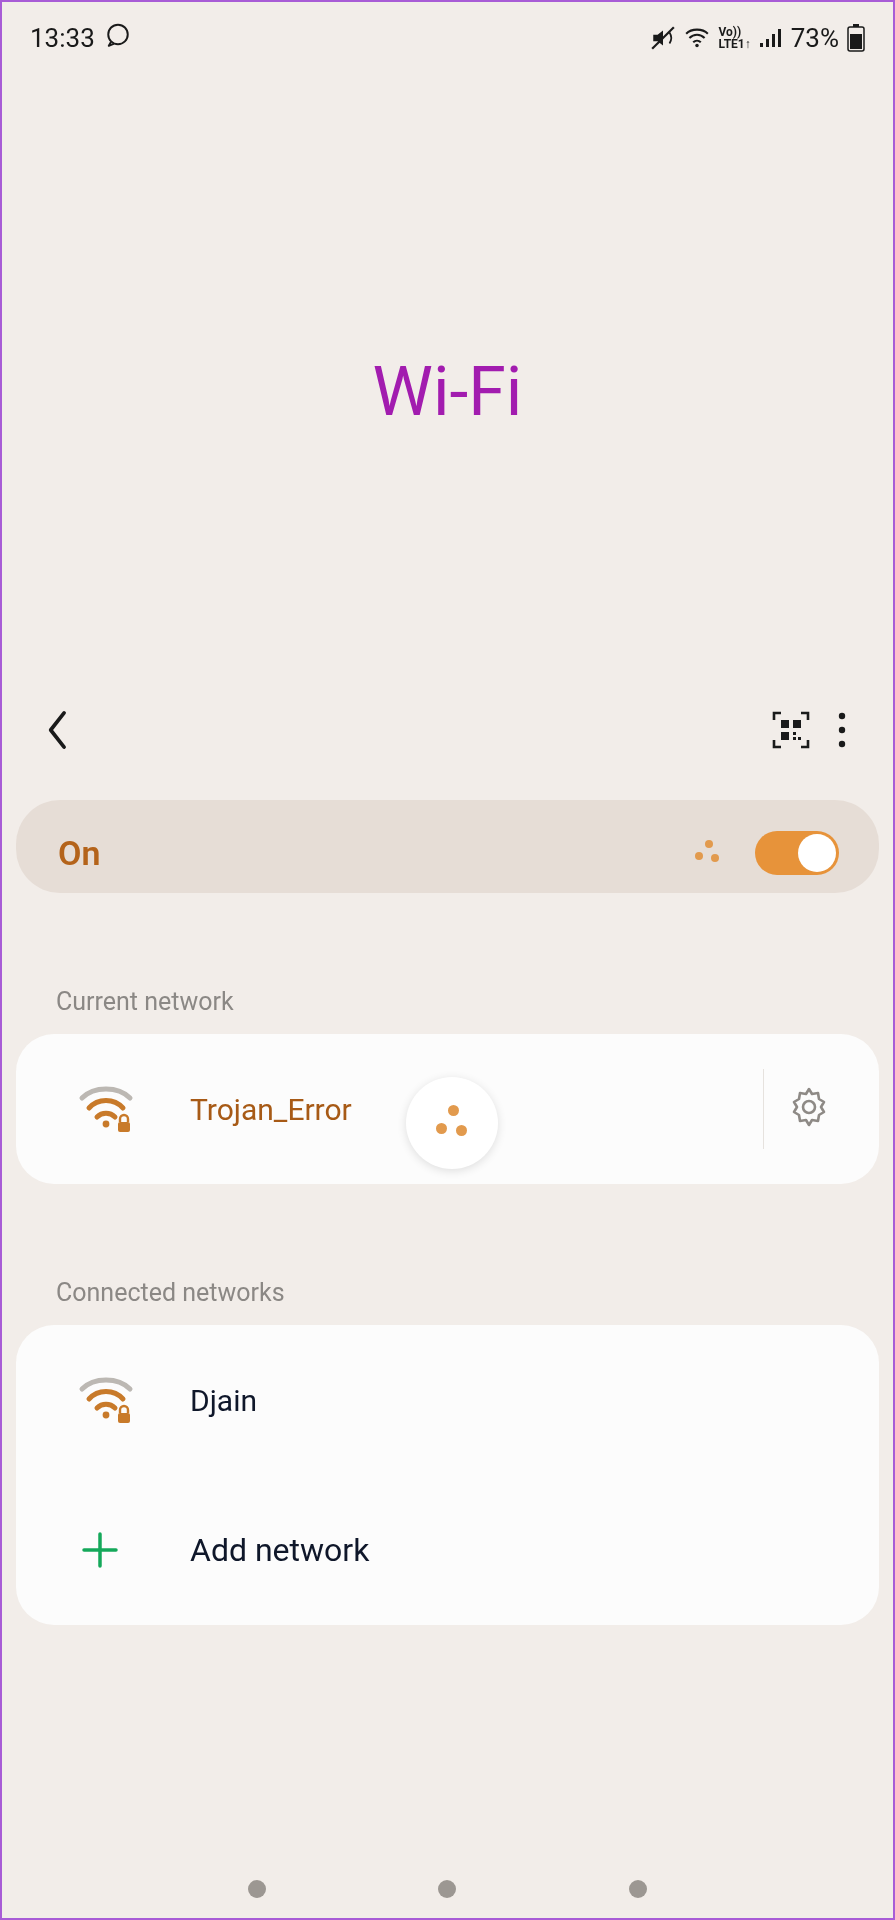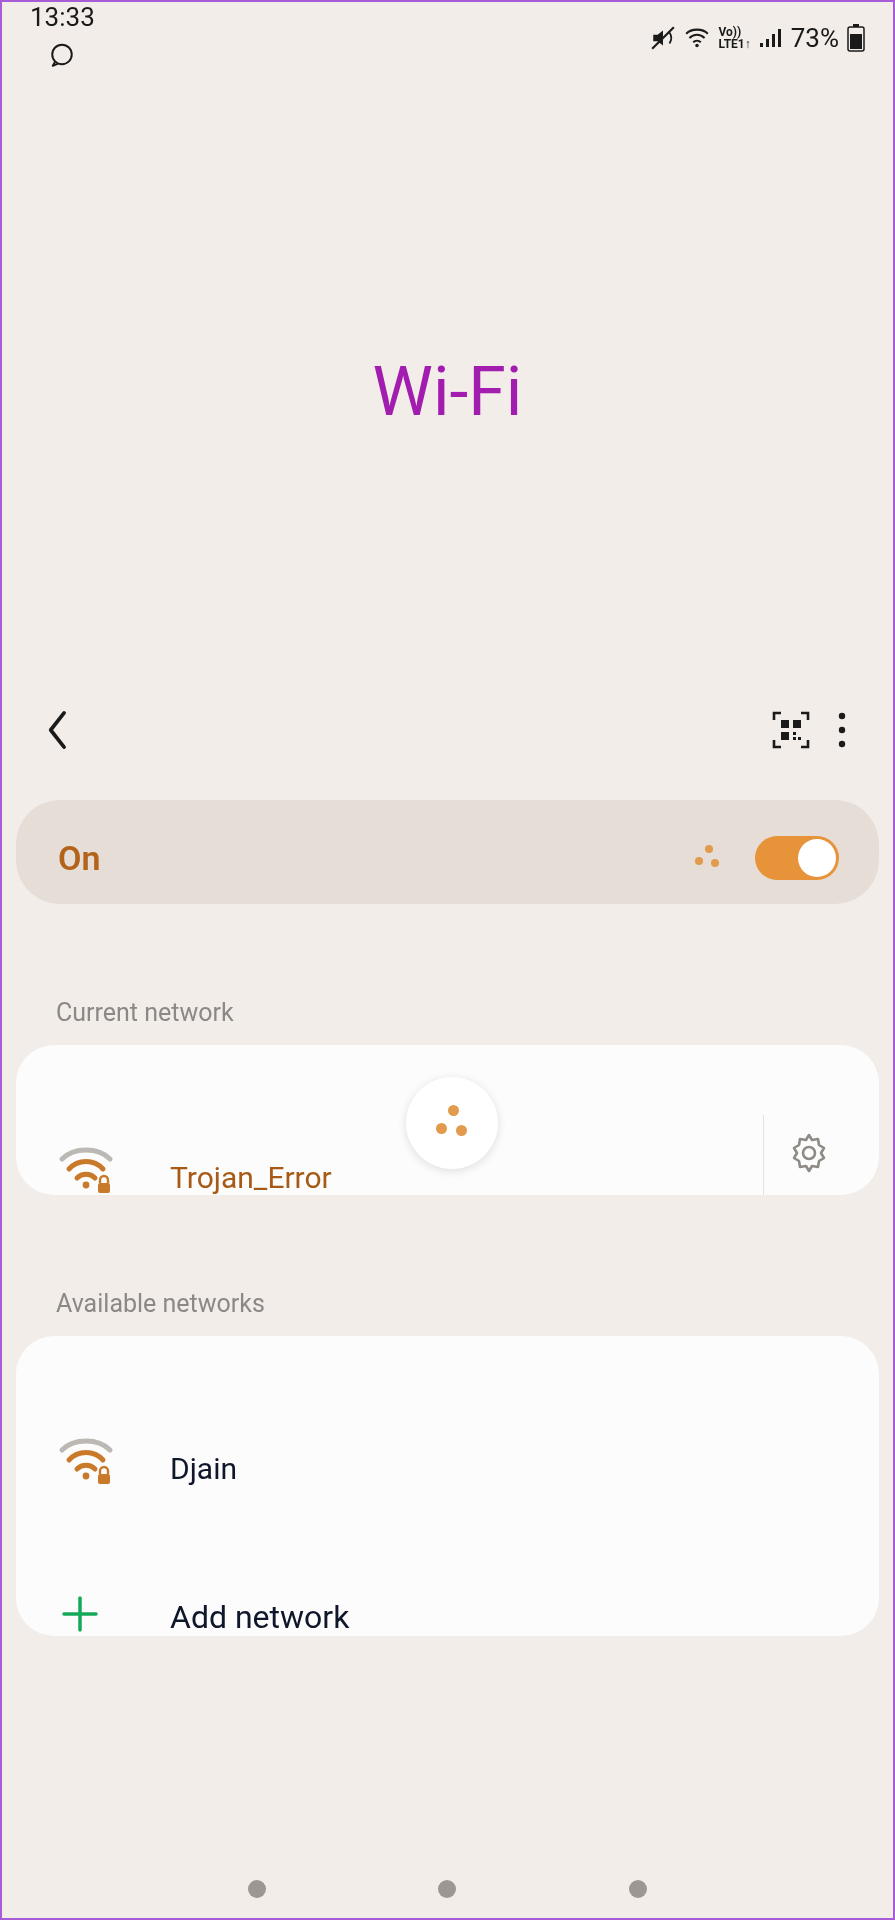--- a/index.html
+++ b/index.html
@@ -22,21 +22,20 @@
     padding: 12px 28px 0 28px;
     height: 60px;
     color: #1a1a1a;
   }
   .status-left {
     display: flex;
     align-items: center;
     gap: 10px;
     font-size: 26px;
     font-weight: 400;
-    flex-direction: column;
   }
   .status-right {
     display: flex;
     align-items: center;
     gap: 8px;
     font-size: 26px;
   }
   .status-right svg { display: block; }
   .battery-pct { font-size: 26px; }
 
@@ -64,21 +63,21 @@
     display: flex;
     align-items: center;
     justify-content: center;
   }
 
   
   .toggle-card {
     margin: 28px 14px 0 14px;
     background: #e6ddd6;
     border-radius: 44px;
-    height: 104px;
+    height: 93px;
     display: flex;
     align-items: center;
     padding: 12px 40px 0 42px;
   }
   .toggle-label {
     color: #b4631a;
     font-size: 34px;
     font-weight: 600;
     flex: 1;
   }
@@ -121,23 +120,24 @@
   }
 
   
   .card {
     margin: 0 14px;
     background: #fcfcfc;
     border-radius: 38px;
   }
   .row {
     display: flex;
-    align-items: flex-end;
+    align-items: center;
     padding: 0 26px 0 42px;
     min-height: 150px;
+    margin-left: 20px;
   }
   .row-icon {
     width: 80px;
     display: flex;
     align-items: center;
     justify-content: flex-start;
   }
   .row-text {
     flex: 1;
     padding-left: 32px;
@@ -323,21 +323,21 @@
       <span>
         <svg width="44" height="44" viewBox="0 0 44 44" fill="none" stroke="#8e8a86" stroke-width="2.6">
           <circle cx="22" cy="22" r="6"></circle>
           <path d="M22 4 l3 5 6-1 1 6 5 3-3 5 3 5-5 3-1 6-6-1-3 5-3-5-6 1-1-6-5-3 3-5-3-5 5-3 1-6 6 1z" stroke-linejoin="round"></path>
         </svg>
       </span>
     </div>
   </div>
 </div>
 
-<div class="section-header">Available networks</div>
+<div class="section-header">Connected networks</div>
 
 <div class="card">
   <div class="row">
     <div class="row-icon">
       <svg class="wifi-svg" width="56" height="50" viewBox="0 0 56 50">
         <path class="arc-top" d="M4 14 C16 2 40 2 52 14" fill="none" stroke-width="5" stroke-linecap="round"></path>
         <path class="arc-mid" d="M11 24 C20 14 36 14 45 24" stroke-width="5" stroke-linecap="round"></path>
         <path class="arc-bot" d="M19 33 C24 28 32 28 37 33" stroke-width="5" stroke-linecap="round"></path>
         <circle cx="28" cy="40" r="3.4" fill="#c87a2a"></circle>
         <path class="lock" d="M42 38 v-3 a4 4 0 0 1 8 0 v3" stroke-width="2.4"></path>

